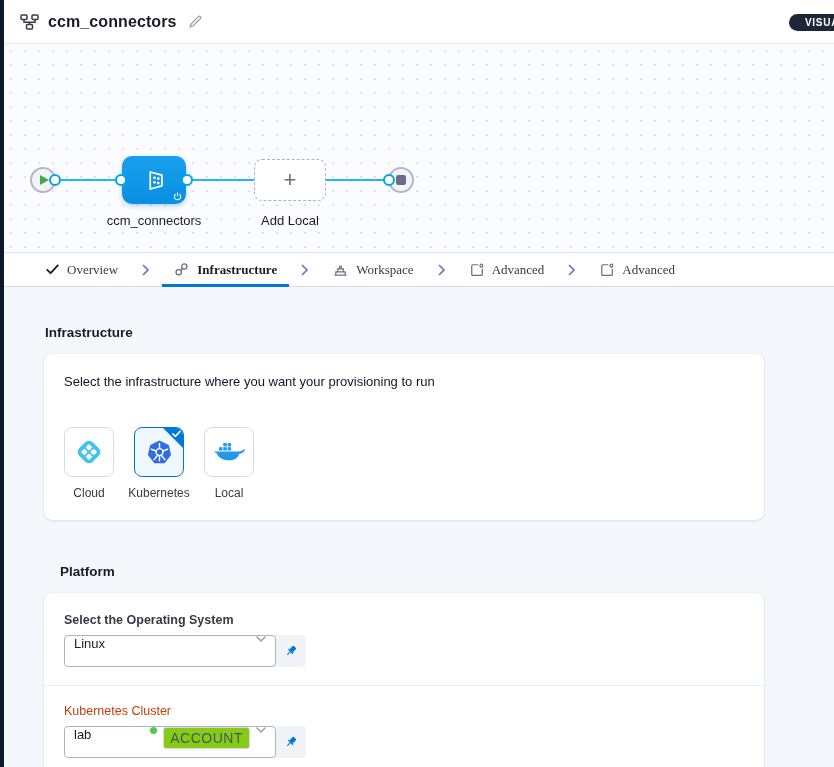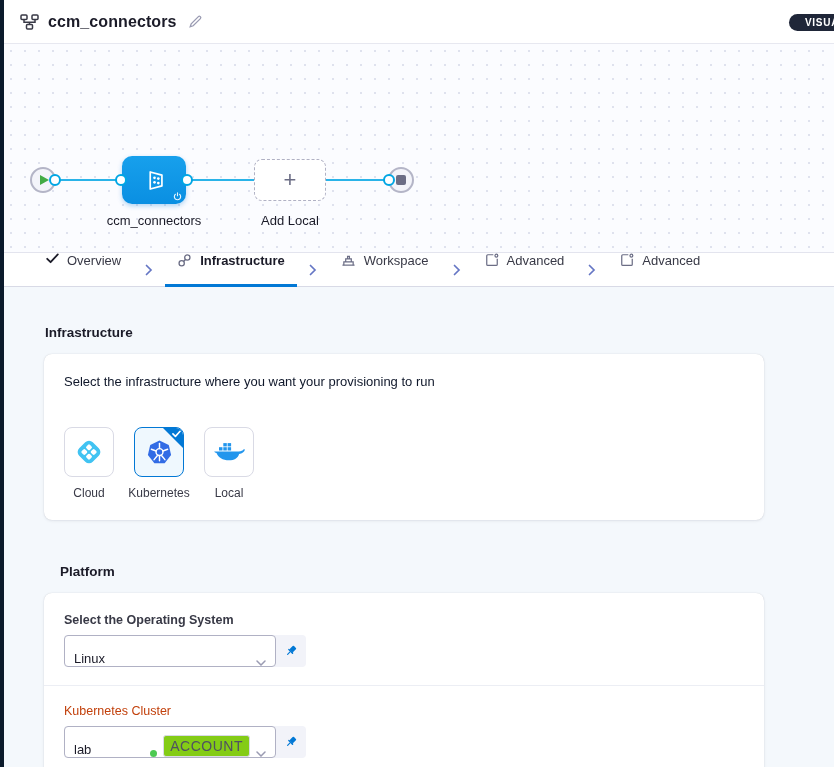--- a/index.html
+++ b/index.html
@@ -61,21 +61,21 @@
   }
   .node-label { position:absolute; top:169px; font-size:13px; color:#1b1b28; text-align:center; }
   .lbl-stage { left:86px; width:128px; }
   .lbl-add   { left:246px; width:80px; }
 
   
   .tabbar {
     height:35px; background:#fff; border-top:1px solid #e3e4ee; border-bottom:1px solid #d8dae6;
     display:flex; align-items:center; padding-left:30px;
   }
-  .tab { display:flex; align-items:flex-start; gap:8px; padding:0 12px; height:100%; font-size:13px; color:#383946; position:relative; cursor:pointer; }
+  .tab { display:flex; align-items:center; gap:8px; padding:0 12px; height:100%; font-size:13px; color:#383946; position:relative; cursor:pointer;font-family:Liberation Serif, serif; }
   .tab .lbl { white-space:nowrap; }
   .tab.active .lbl { font-weight:700; color:#1b1b28; }
   .tab.active::after { content:""; position:absolute; left:0; right:0; bottom:-1px; height:3px; background:#0278d5; }
   .tab-sep { margin:0 12px; display:flex; }
 
   
   .content { padding:38px 40px 0; }
   .section-title { font-size:13.5px; font-weight:700; color:#1b1b28; margin:0 0 14px 1px; }
   .section-title.second { margin-top:44px;margin-left:16px; }
   .card {
@@ -98,21 +98,21 @@
   }
   .tile.selected .corner-check { display:block; position:absolute; top:2px; right:2px; }
   .tile .corner-check { display:none; }
   .tile-label { margin-top:9px; font-size:12px; color:#383946; }
 
   .field-label { font-size:12.5px; color:#c2410c; margin-bottom:8px; }
   .field-label.strong { font-weight:700; color:#383946; }
   .field-group { display:flex; width:242px; background:#f2f3f9; border-radius:4px; height:32px; align-items:stretch; }
   .input-box {
     flex:1; background:#fff; border:1px solid #b0b1c4; border-radius:4px;
-    display:flex; align-items:flex-end; padding:0 9px; gap:6px;
+    display:flex; align-items:flex-start; padding:0 9px; gap:6px;
     font-size:13px; color:#1b1b28; cursor:pointer;
   }
   .input-box .val { flex:1; white-space:nowrap; overflow:hidden; }
   .pin-cell { width:30px; display:flex; align-items:center; justify-content:center; cursor:pointer; }
   .dot-green { width:7px; height:7px; border-radius:50%; background:#4dc952; flex:none; }
   .scope-badge {
     font-size:14px; letter-spacing:.5px; color:#4f5162; background:#84cc16;
     border:1px solid #d9dae5; border-radius:3px; padding:2px 6px; flex:none;
   }
   .card-divider { border:none; border-top:1px solid #eceef4; margin:18px -20px; }

